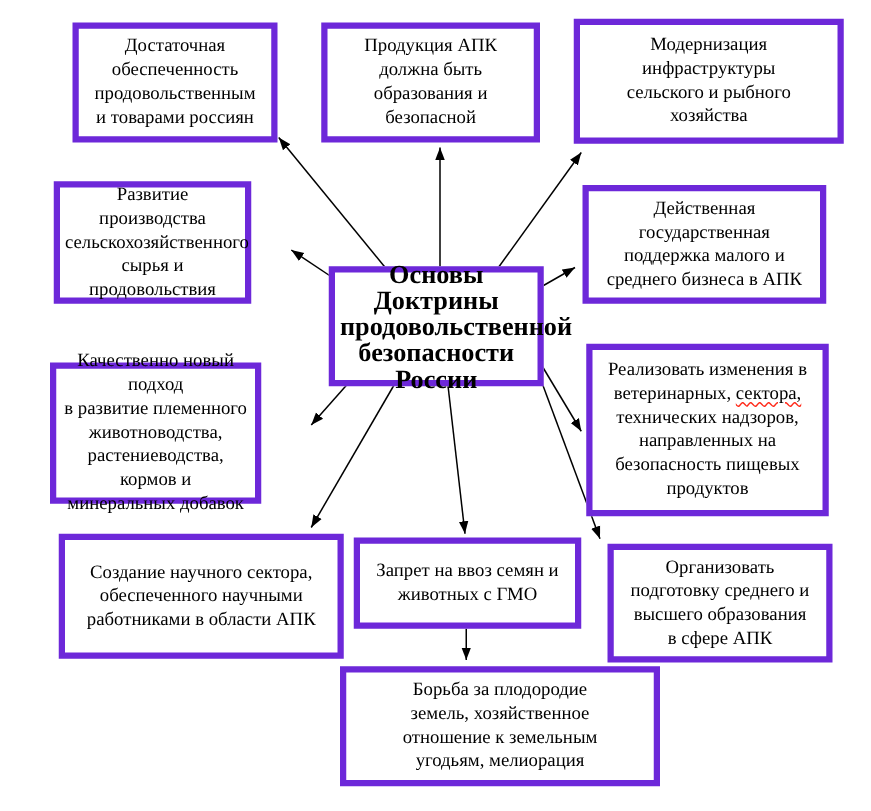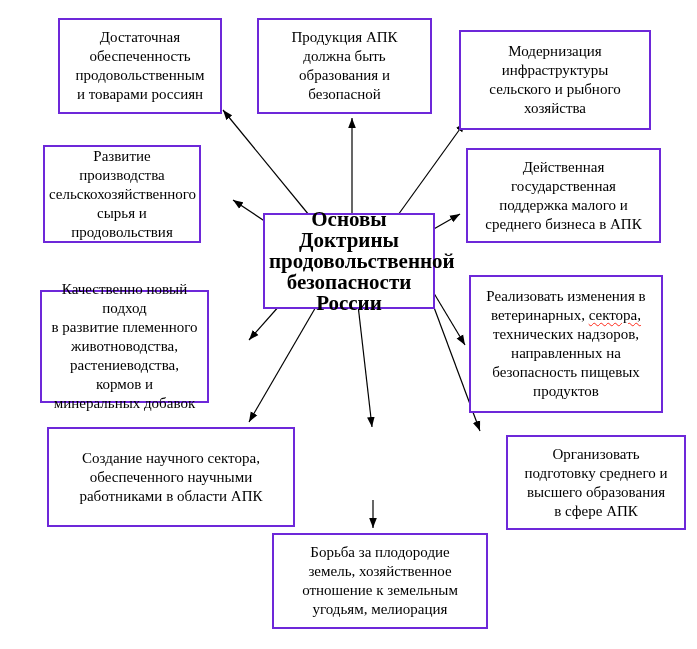--- a/index.html
+++ b/index.html
@@ -19,21 +19,21 @@
   .arrow-layer {
     position: absolute;
     left: 0;
     top: 0;
     width: 697px;
     height: 649px;
   }
   .node {
     position: absolute;
     box-sizing: border-box;
-    border: 2px solid #6d28d9;
+    border: 5px solid #6d28d9;
     background: #ffffff;
     display: flex;
     flex-direction: column;
     justify-content: center;
     align-items: center;
     padding: 2px 4px;
     z-index: 2;
   }
   .node .txt {
     display: block;
@@ -51,30 +51,30 @@
   .misspelled {
     text-decoration-line: underline;
     text-decoration-style: wavy;
     text-decoration-color: #ff2a1a;
     text-decoration-thickness: 1px;
     text-underline-offset: 2px;
   }
   
   #node-tl     { left: 58px;  top: 18px;  width: 164px; height: 96px; }
   #node-tm     { left: 257px; top: 18px;  width: 175px; height: 96px; }
-  #node-tr     { left: 459px; top: 30px;  width: 192px; height: 100px; justify-content: center; }
+  #node-tr     { left: 459px; top: 15px;  width: 216px; height: 100px; justify-content: center; }
   #node-l2     { left: 43px;  top: 145px; width: 158px; height: 98px; }
   #node-r2     { left: 466px; top: 148px; width: 195px; height: 95px; font-family: Liberation Serif, serif; }
   #node-center { left: 263px; top: 213px; width: 172px; height: 96px; }
   #node-l3     { left: 40px;  top: 290px; width: 169px; height: 113px; }
   #node-r3     { left: 469px; top: 275px; width: 194px; height: 138px; }
-  #node-bl     { left: 47px;  top: 427px; width: 248px; height: 100px; }
+  #node-bl     { left: 47px;  top: 427px; width: 228px; height: 100px; }
   #node-bm     { left: 283px; top: 430px; width: 182px; height: 73px; }
-  #node-br     { left: 506px; top: 435px; width: 180px; height: 95px; }
-  #node-bb     { left: 272px; top: 533px; width: 216px; height: 96px; }
+  #node-br     { left: 486px; top: 435px; width: 180px; height: 95px; }
+  #node-bb     { left: 272px; top: 533px; width: 256px; height: 96px; }
 </style>
 </head>
 <body>
 
 <div class="canvas">
 
   <svg class="arrow-layer" width="697" height="649" viewBox="0 0 697 649" xmlns="http://www.w3.org/2000/svg">
     <defs>
       <marker id="ah" markerWidth="11" markerHeight="9" refX="10" refY="4.5" orient="auto" markerUnits="userSpaceOnUse">
         <path d="M0,0.7 L10,4.5 L0,8.3 Z" fill="#000000"></path>
@@ -152,20 +152,24 @@
 безопасность пищевых
 продуктов</span></span>
   </div>
 
   <div class="node" id="node-bl">
     <span class="txt">Создание научного сектора,
 обеспеченного научными
 работниками в области АПК</span>
   </div>
 
+  <div class="node" id="node-bm">
+    <span class="txt">Запрет на ввоз семян и
+животных с ГМО</span>
+  </div>
 
   <div class="node" id="node-br">
     <span class="txt">Организовать
 подготовку среднего и
 высшего образования
 в сфере АПК</span>
   </div>
 
   <div class="node" id="node-bb">
     <span class="txt">Борьба за плодородие

